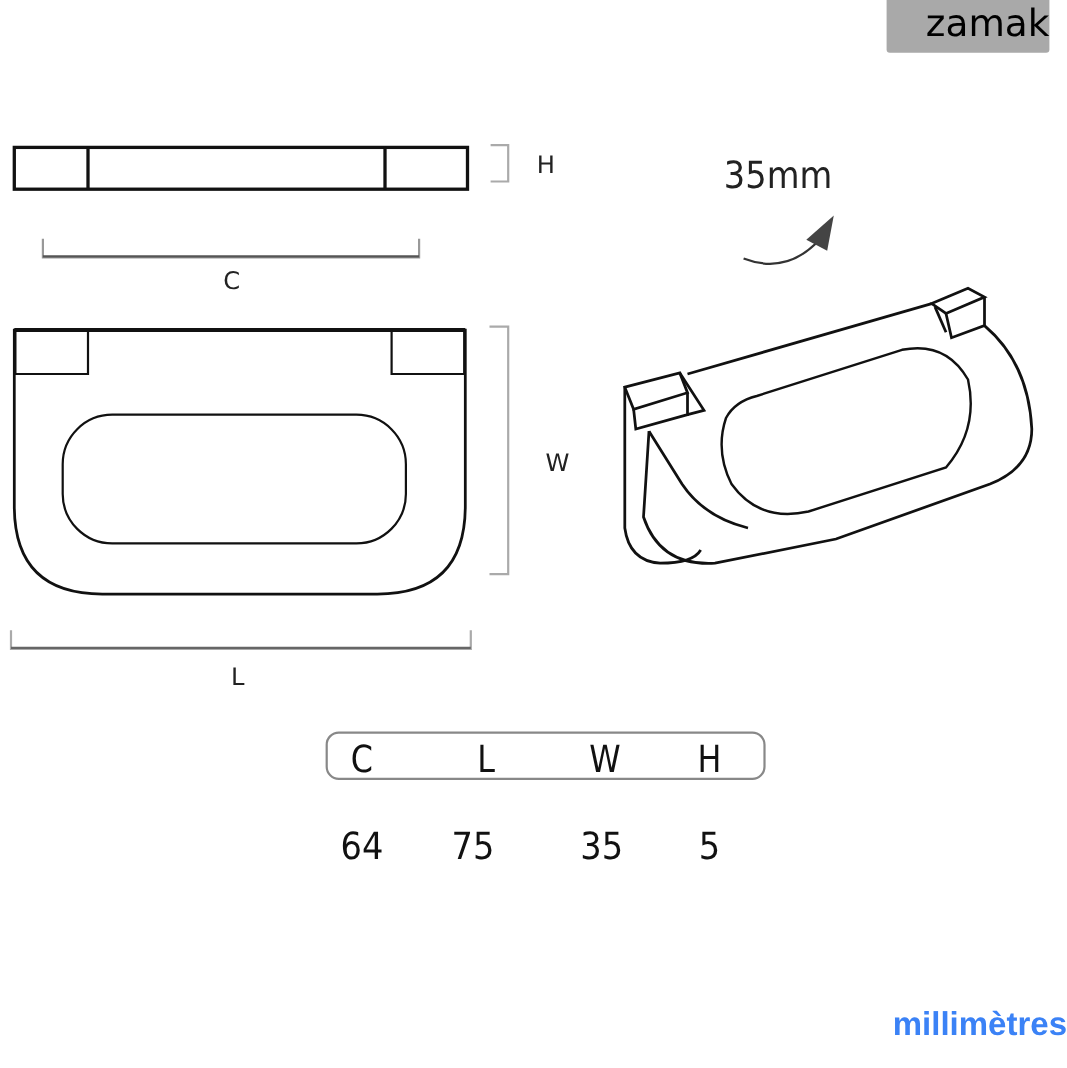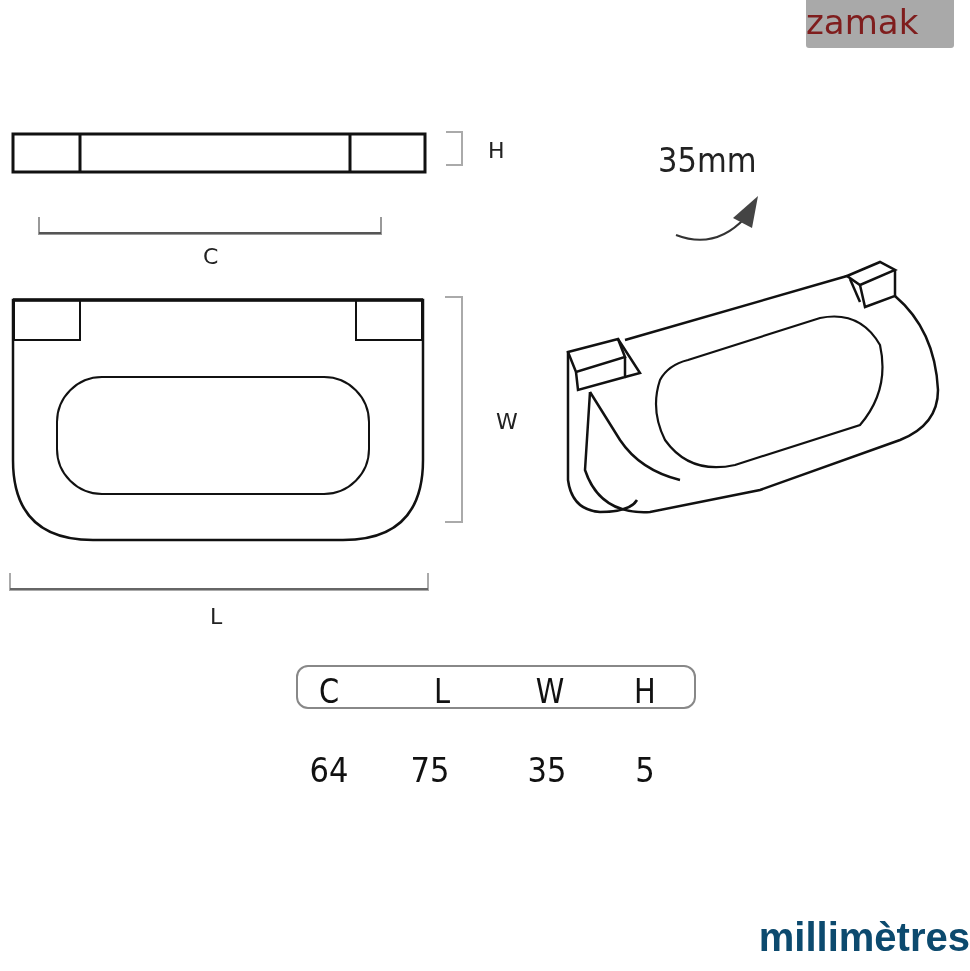--- a/index.html
+++ b/index.html
@@ -1,24 +1,24 @@
 <!DOCTYPE html>
 <html><head>
 <meta charset="utf-8">
 <style>
   html, body { margin:0; padding:0; background:#ffffff; }
   body { width:970px; height:971px; position:relative; overflow:hidden; font-family:"DejaVu Sans", sans-serif; color:#111; }
-  .badge { position:absolute; left:806px; top:0; width:148px; height:48px; background:#a9a9a9; color:#7f1d1d; font-size:34px; line-height:44px; text-align:left; border-radius:0 0 3px 3px; }
+  .badge { position:absolute; left:806px; top:0; width:148px; height:48px; background:#a9a9a9; color:#000000; font-size:34px; line-height:44px; text-align:right; border-radius:0 0 3px 3px; }
   .lbl { position:absolute; font-size:22px; color:#222; }
   svg.main { position:absolute; left:0; top:0; }
   .table-header { position:absolute; left:296px; top:665px; width:400px; height:44px; border:2px solid #888; border-radius:12px; box-sizing:border-box; }
   .th, .td { position:absolute; font-size:34px; color:#111; text-align:center; width:80px; }
   .th { top:671px; font-family:"DejaVu Sans", sans-serif; transform:scaleX(0.85); }
   .td { top:750px; font-family:"DejaVu Sans", sans-serif; transform:scaleX(0.9); }
-  .units { position:absolute; right:0; top:915px; font-family:"Liberation Sans", sans-serif; font-weight:bold; font-size:40px; color:#0c4a6e; }
+  .units { position:absolute; right:0; top:915px; font-family:"Liberation Sans", sans-serif; font-weight:bold; font-size:30px; color:#3b82f6; }
   .angle { position:absolute; left:658px; top:140px; font-size:34px; color:#222; transform:scaleX(0.9); transform-origin:left; }
 </style>
 </head>
 <body>
 
 <div class="badge">zamak</div>
 
 <svg class="main" width="970" height="971" viewBox="0 0 970 971">
 
   <g fill="none" stroke="#111" stroke-width="3">

